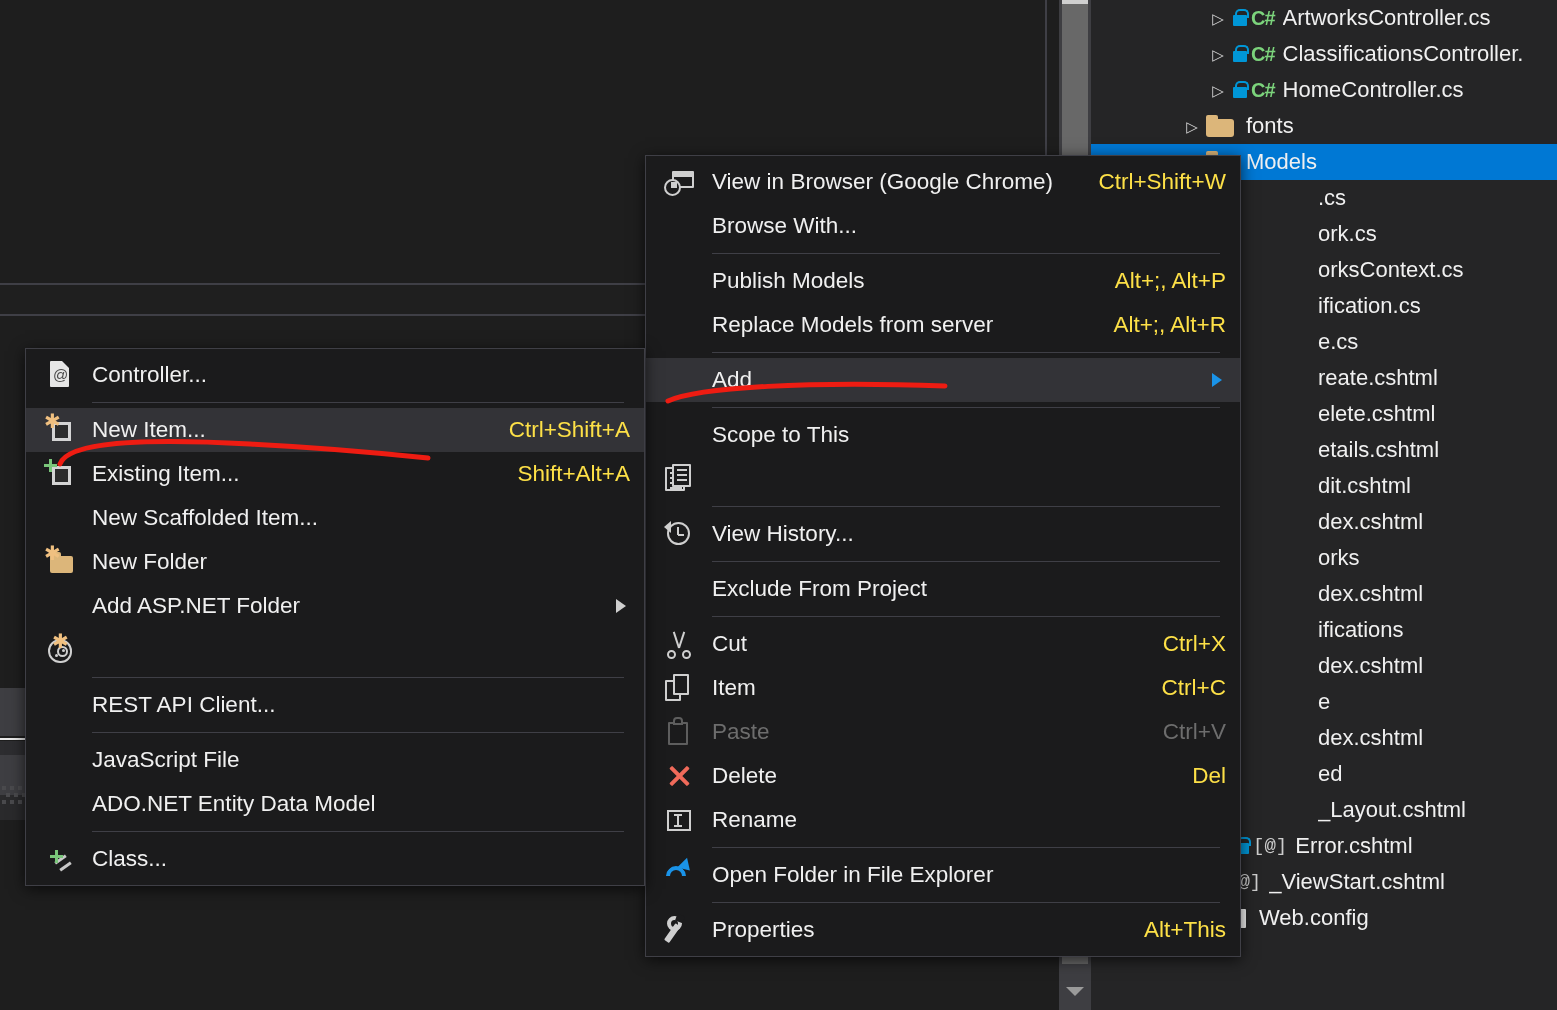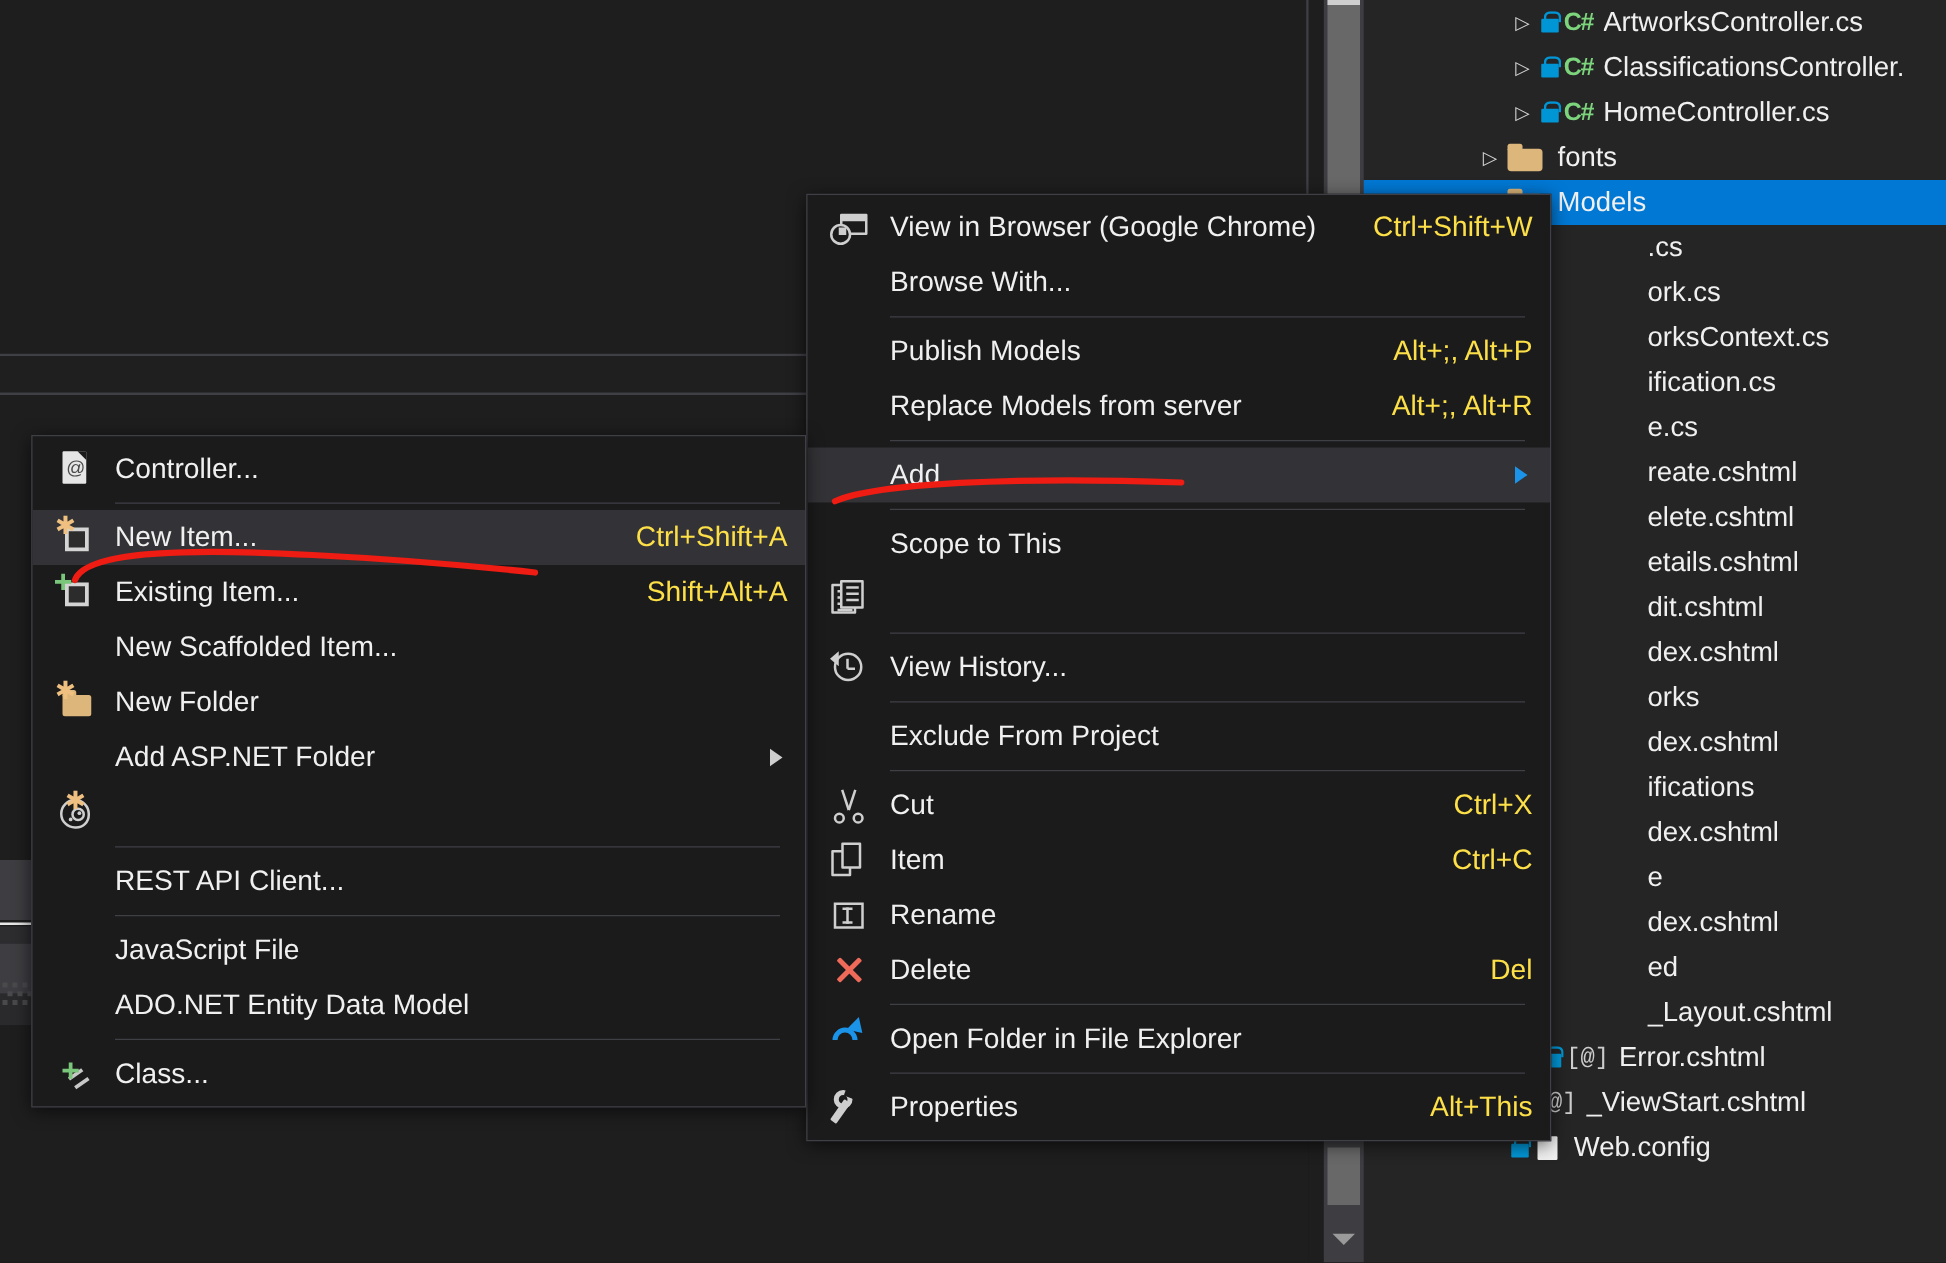--- a/index.html
+++ b/index.html
@@ -566,38 +566,48 @@
       <div class="ctx-item">
         <span class="ctx-icon">
           <span class="ic ic-copy">
             <span class="s1"></span>
             <span class="s2"></span>
           </span>
         </span>
         <span class="ctx-label">Item</span>
         <span class="ctx-shortcut">Ctrl+C</span>
       </div>
+      <div class="ctx-item disabled">
+        <span class="ctx-icon">
+          <span class="ic ic-paste">
+            <span class="board"></span>
+            <span class="clip"></span>
+          </span>
+        </span>
+        <span class="ctx-label">Paste</span>
+        <span class="ctx-shortcut">Ctrl+V</span>
+      </div>
+      <div class="ctx-item">
+        <span class="ctx-icon">
+          <span class="ic ic-del">
+            <span class="x1"></span>
+            <span class="x2"></span>
+          </span>
+        </span>
+        <span class="ctx-label">Delete</span>
+        <span class="ctx-shortcut">Del</span>
+      </div>
       <div class="ctx-item">
         <span class="ctx-icon">
           <span class="ic ic-ren">
             <span class="box"></span>
             <span class="cursor"></span>
           </span>
         </span>
         <span class="ctx-label">Rename</span>
-      </div>
-      <div class="ctx-item">
-        <span class="ctx-icon">
-          <span class="ic ic-del">
-            <span class="x1"></span>
-            <span class="x2"></span>
-          </span>
-        </span>
-        <span class="ctx-label">Delete</span>
-        <span class="ctx-shortcut">Del</span>
       </div>
       <div class="ctx-sep"></div>
       <div class="ctx-item">
         <span class="ctx-icon">
           <span class="ic ic-open">
             <span class="arc"></span>
             <span class="head"></span>
           </span>
         </span>
         <span class="ctx-label">Open Folder in File Explorer</span>

